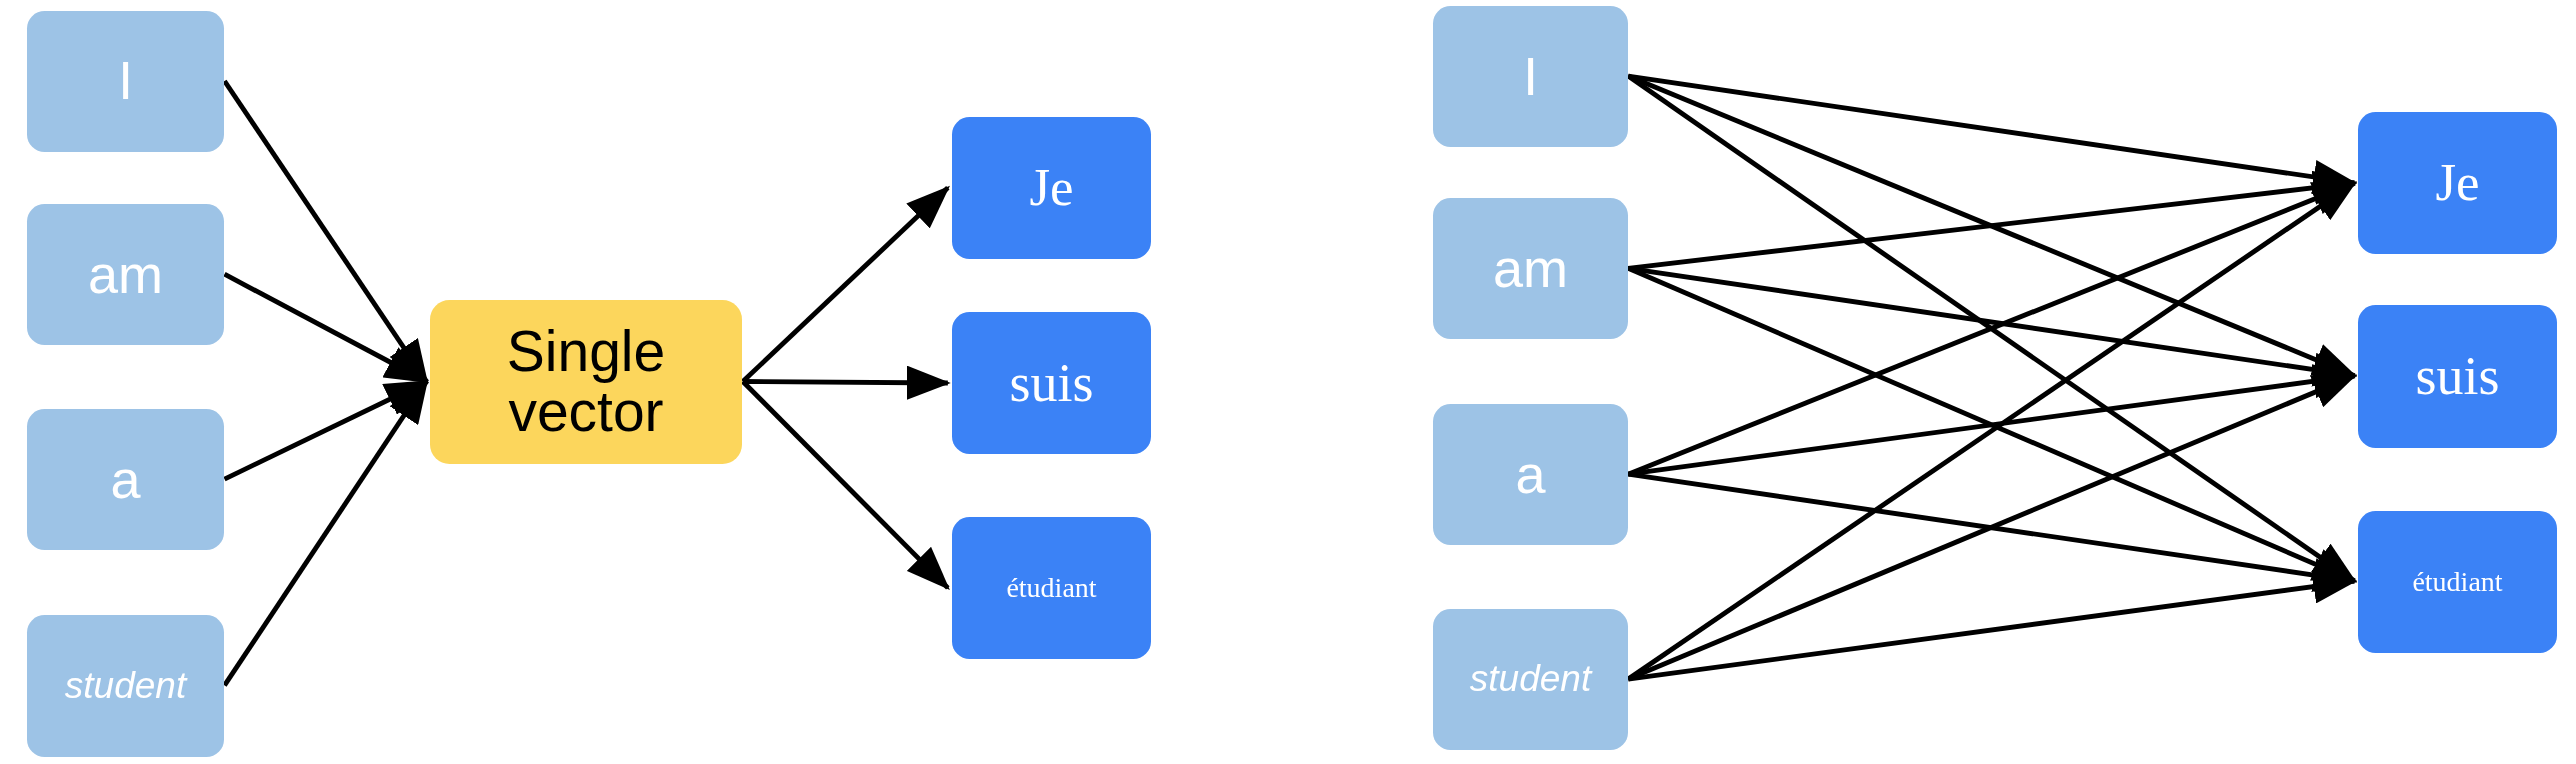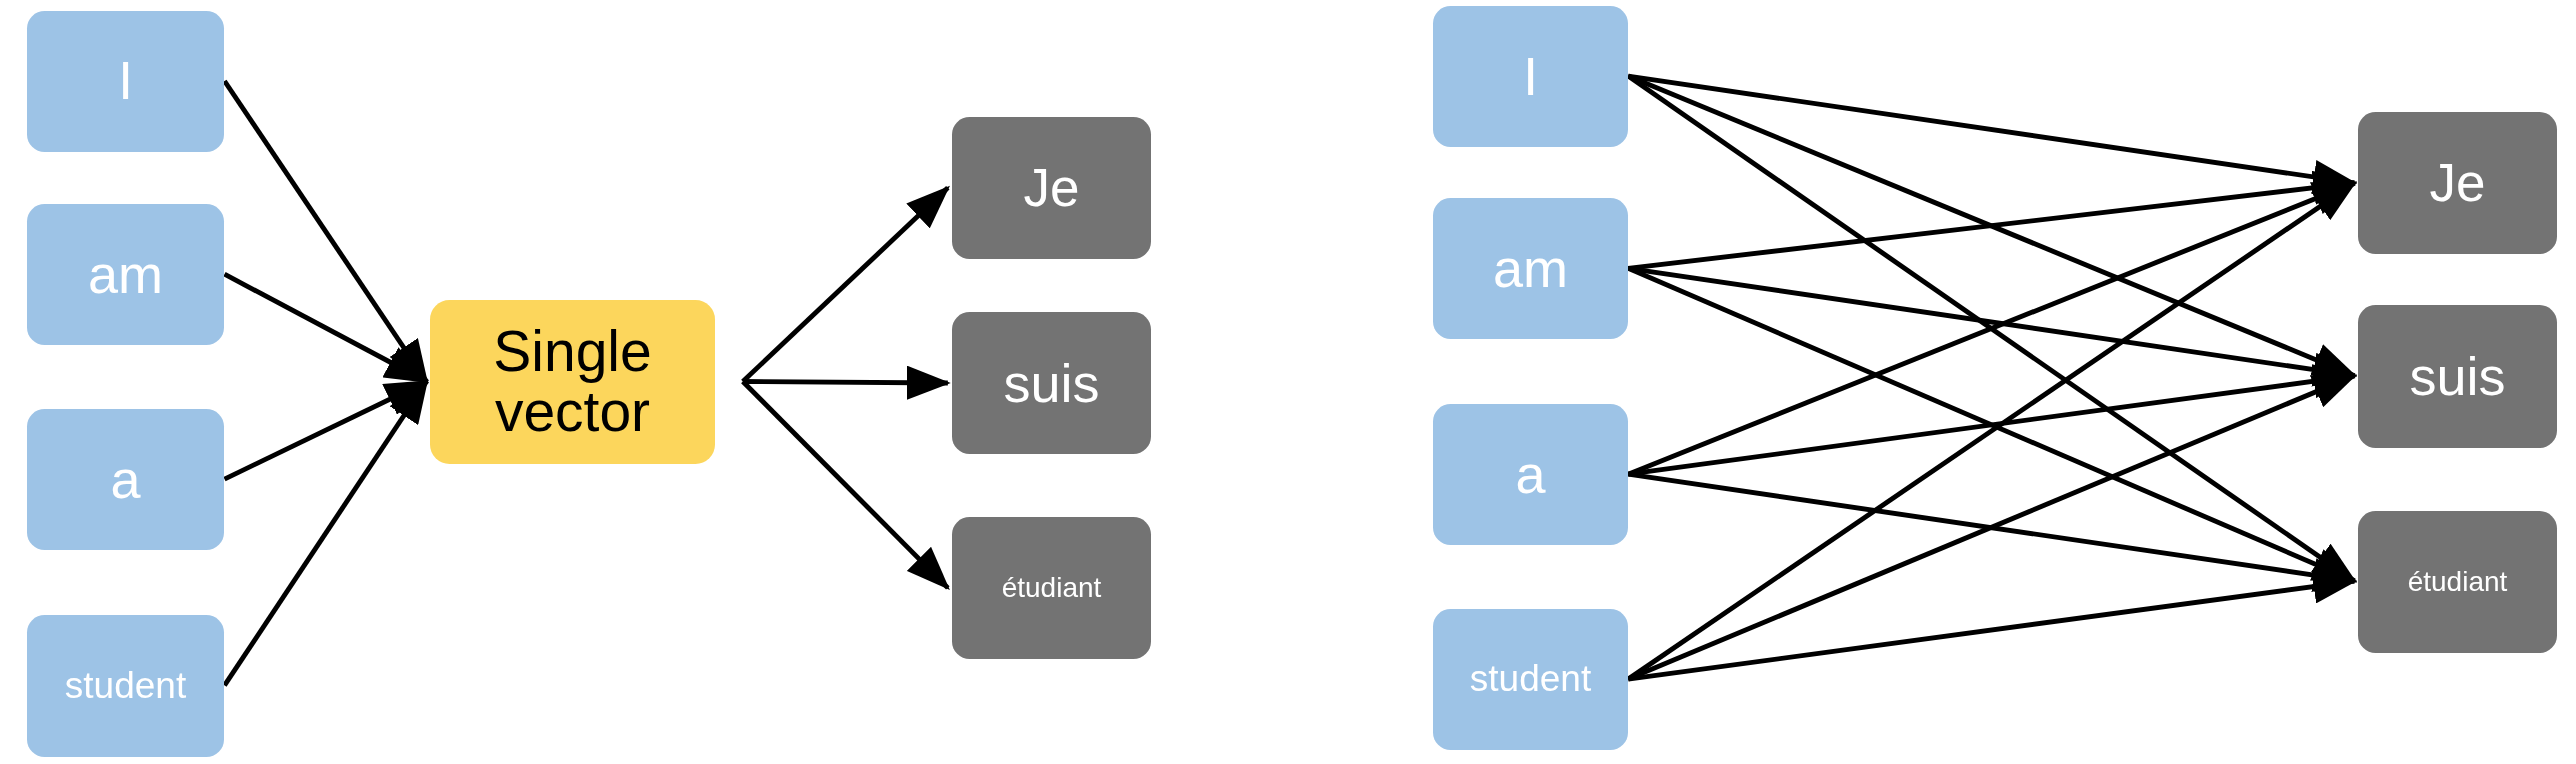--- a/index.html
+++ b/index.html
@@ -31,29 +31,29 @@
     border-radius: 17.6px;
     display: flex;
     align-items: center;
     justify-content: center;
     color: #ffffff;
     line-height: 1.05;
     text-align: center;
     user-select: none;
   }
   .node.src   { background: #9DC3E6; }
-  .node.tgt   { background: #737373; }
+  .node.tgt   { background: #3b82f6; font-family: Liberation Serif, serif; }
   .node.pool  { background: #FCD65C; color: #000000; border-radius: 19.5px; }
   .label {
     display: block;
     white-space: pre-line;
   }
   .fs-lg   { font-size: 53px; }
   .fs-md   { font-size: 54px; }
-  .fs-sm   { font-size: 37px; }
+  .fs-sm   { font-size: 37px; font-style: italic; }
   .fs-xs   { font-size: 28px; }
   .fs-pool { font-size: 57px; }
 </style>
 </head>
 <body>
 
 <div id="canvas">
 
   <svg class="edges" viewBox="0 0 2639 783" preserveAspectRatio="none" aria-hidden="true">
     <defs>
@@ -91,21 +91,21 @@
     <div class="node src" style="left: 27px; top: 204px; width: 197px; height: 141px;">
       <span class="label fs-md">am</span>
     </div>
     <div class="node src" style="left: 27px; top: 409px; width: 197px; height: 141px;">
       <span class="label fs-md">a</span>
     </div>
     <div class="node src" style="left: 27px; top: 615px; width: 197px; height: 142px;">
       <span class="label fs-sm">student</span>
     </div>
 
-    <div class="node pool" style="left: 430px; top: 300px; width: 285px; height: 164px;">
+    <div class="node pool" style="left: 430px; top: 300px; width: 312px; height: 164px;">
       <span class="label fs-pool">Single
 vector</span>
     </div>
 
     <div class="node tgt" style="left: 952px; top: 117px; width: 199px; height: 142px;">
       <span class="label fs-lg">Je</span>
     </div>
     <div class="node tgt" style="left: 952px; top: 312px; width: 199px; height: 142px;">
       <span class="label fs-md">suis</span>
     </div>

